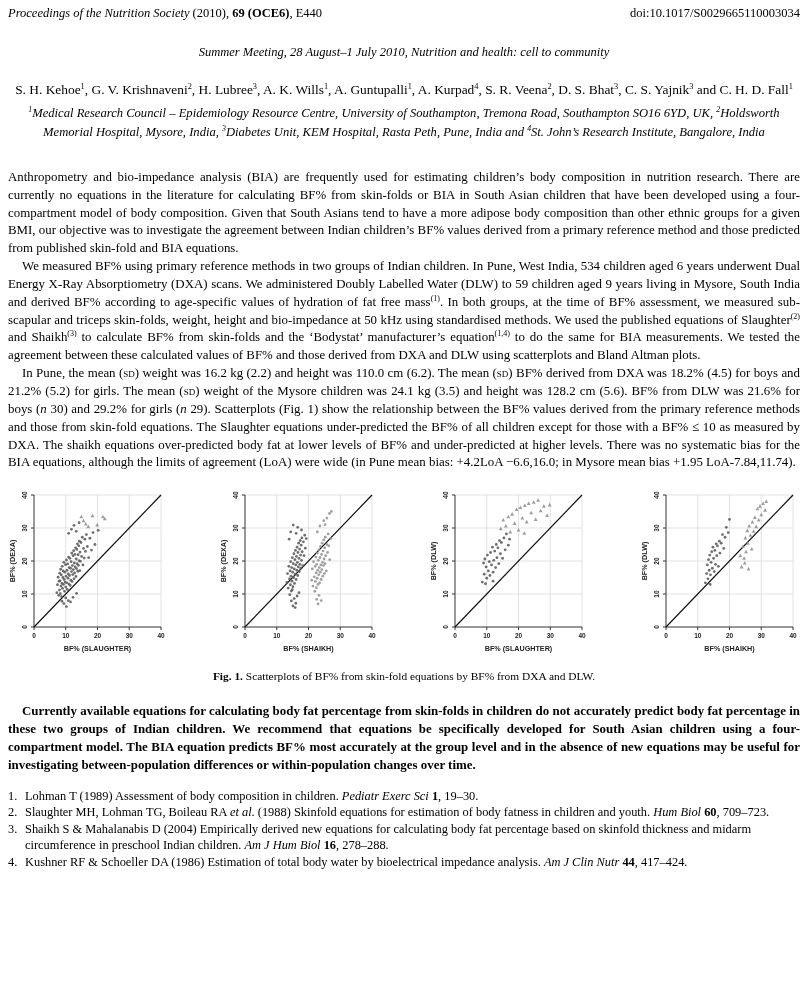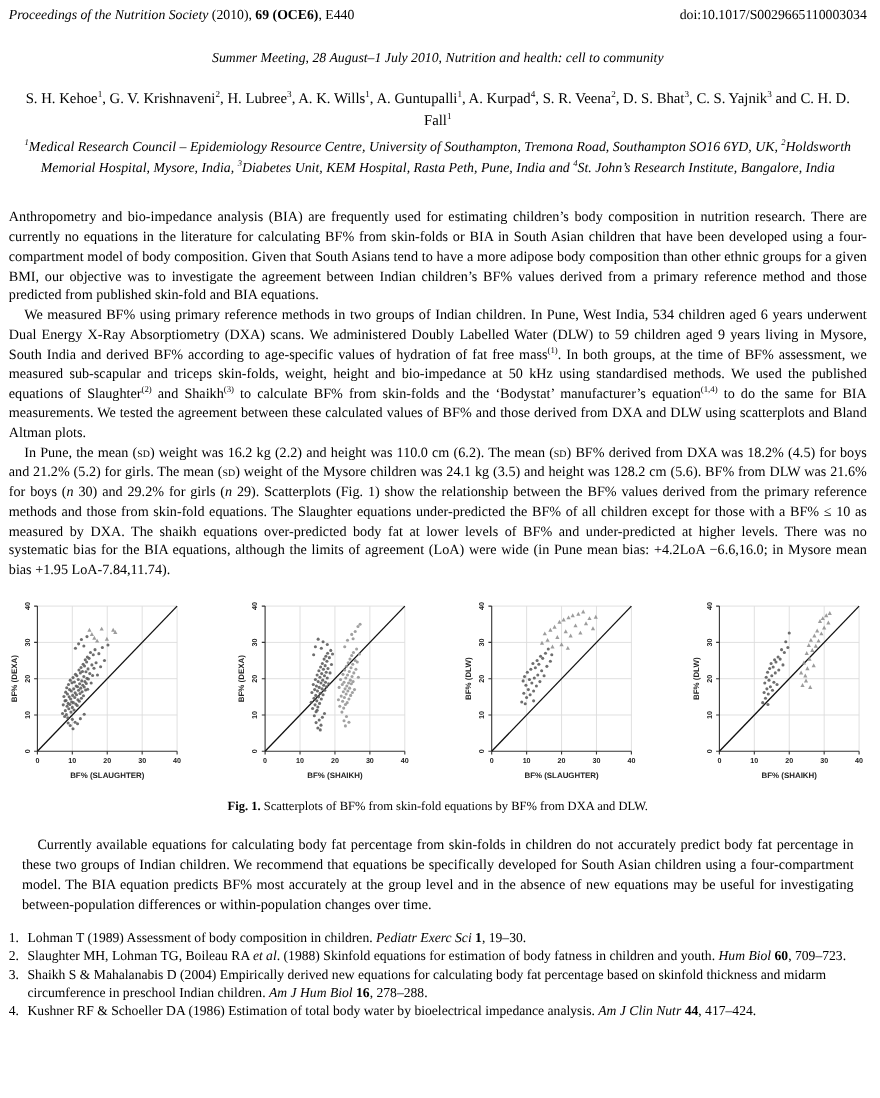--- a/index.html
+++ b/index.html
@@ -1,20 +1,20 @@
 <!DOCTYPE html>
 <html><head>
 <meta charset="utf-8">
 <style>
   html,body{margin:0;padding:0;background:#ffffff;}
   .page{
     position:relative;
     width:800px;height:998px;
     box-sizing:border-box;
-    padding:6px 12px 0 8px;
+    padding:6px 0 0 8px;
     background:#fff;
     font-family:"Liberation Serif", serif;
     color:#000;
     overflow:hidden;
   }
   .seg-i{font-style:italic}
   .seg-b{font-weight:bold}
   .seg-c{font-variant:small-caps}
   .seg-p{vertical-align:super;font-size:0.62em;line-height:0}
 
@@ -27,21 +27,21 @@
   .bodytext{margin-top:27px;font-size:12.9px;line-height:17.85px;text-align:justify;}
   .bodytext p{margin:0;}
   .bodytext p.indent{text-indent:14px;}
 
   .figure{margin-top:17px;}
   .panels{display:flex;justify-content:space-between;gap:2px;font-weight:bold;}
   .panel{flex:0 0 auto;}
   .caption{text-align:center;font-size:11.4px;margin-top:7px;}
 
   .conclusion{margin-top:21px;font-size:12.9px;line-height:17.85px;text-align:justify;}
-  .conclusion p{margin:12px;text-indent:14px;}
+  .conclusion p{margin:0;text-indent:14px;font-weight:bold;}
 
   .references{margin-top:13px;font-size:12.4px;line-height:16.6px;}
   .ref{display:flex;}
   .ref-num{width:17px;flex:0 0 auto;}
   .ref-text{flex:1;}
 </style>
 </head>
 <body>
 
 <div class="page">

